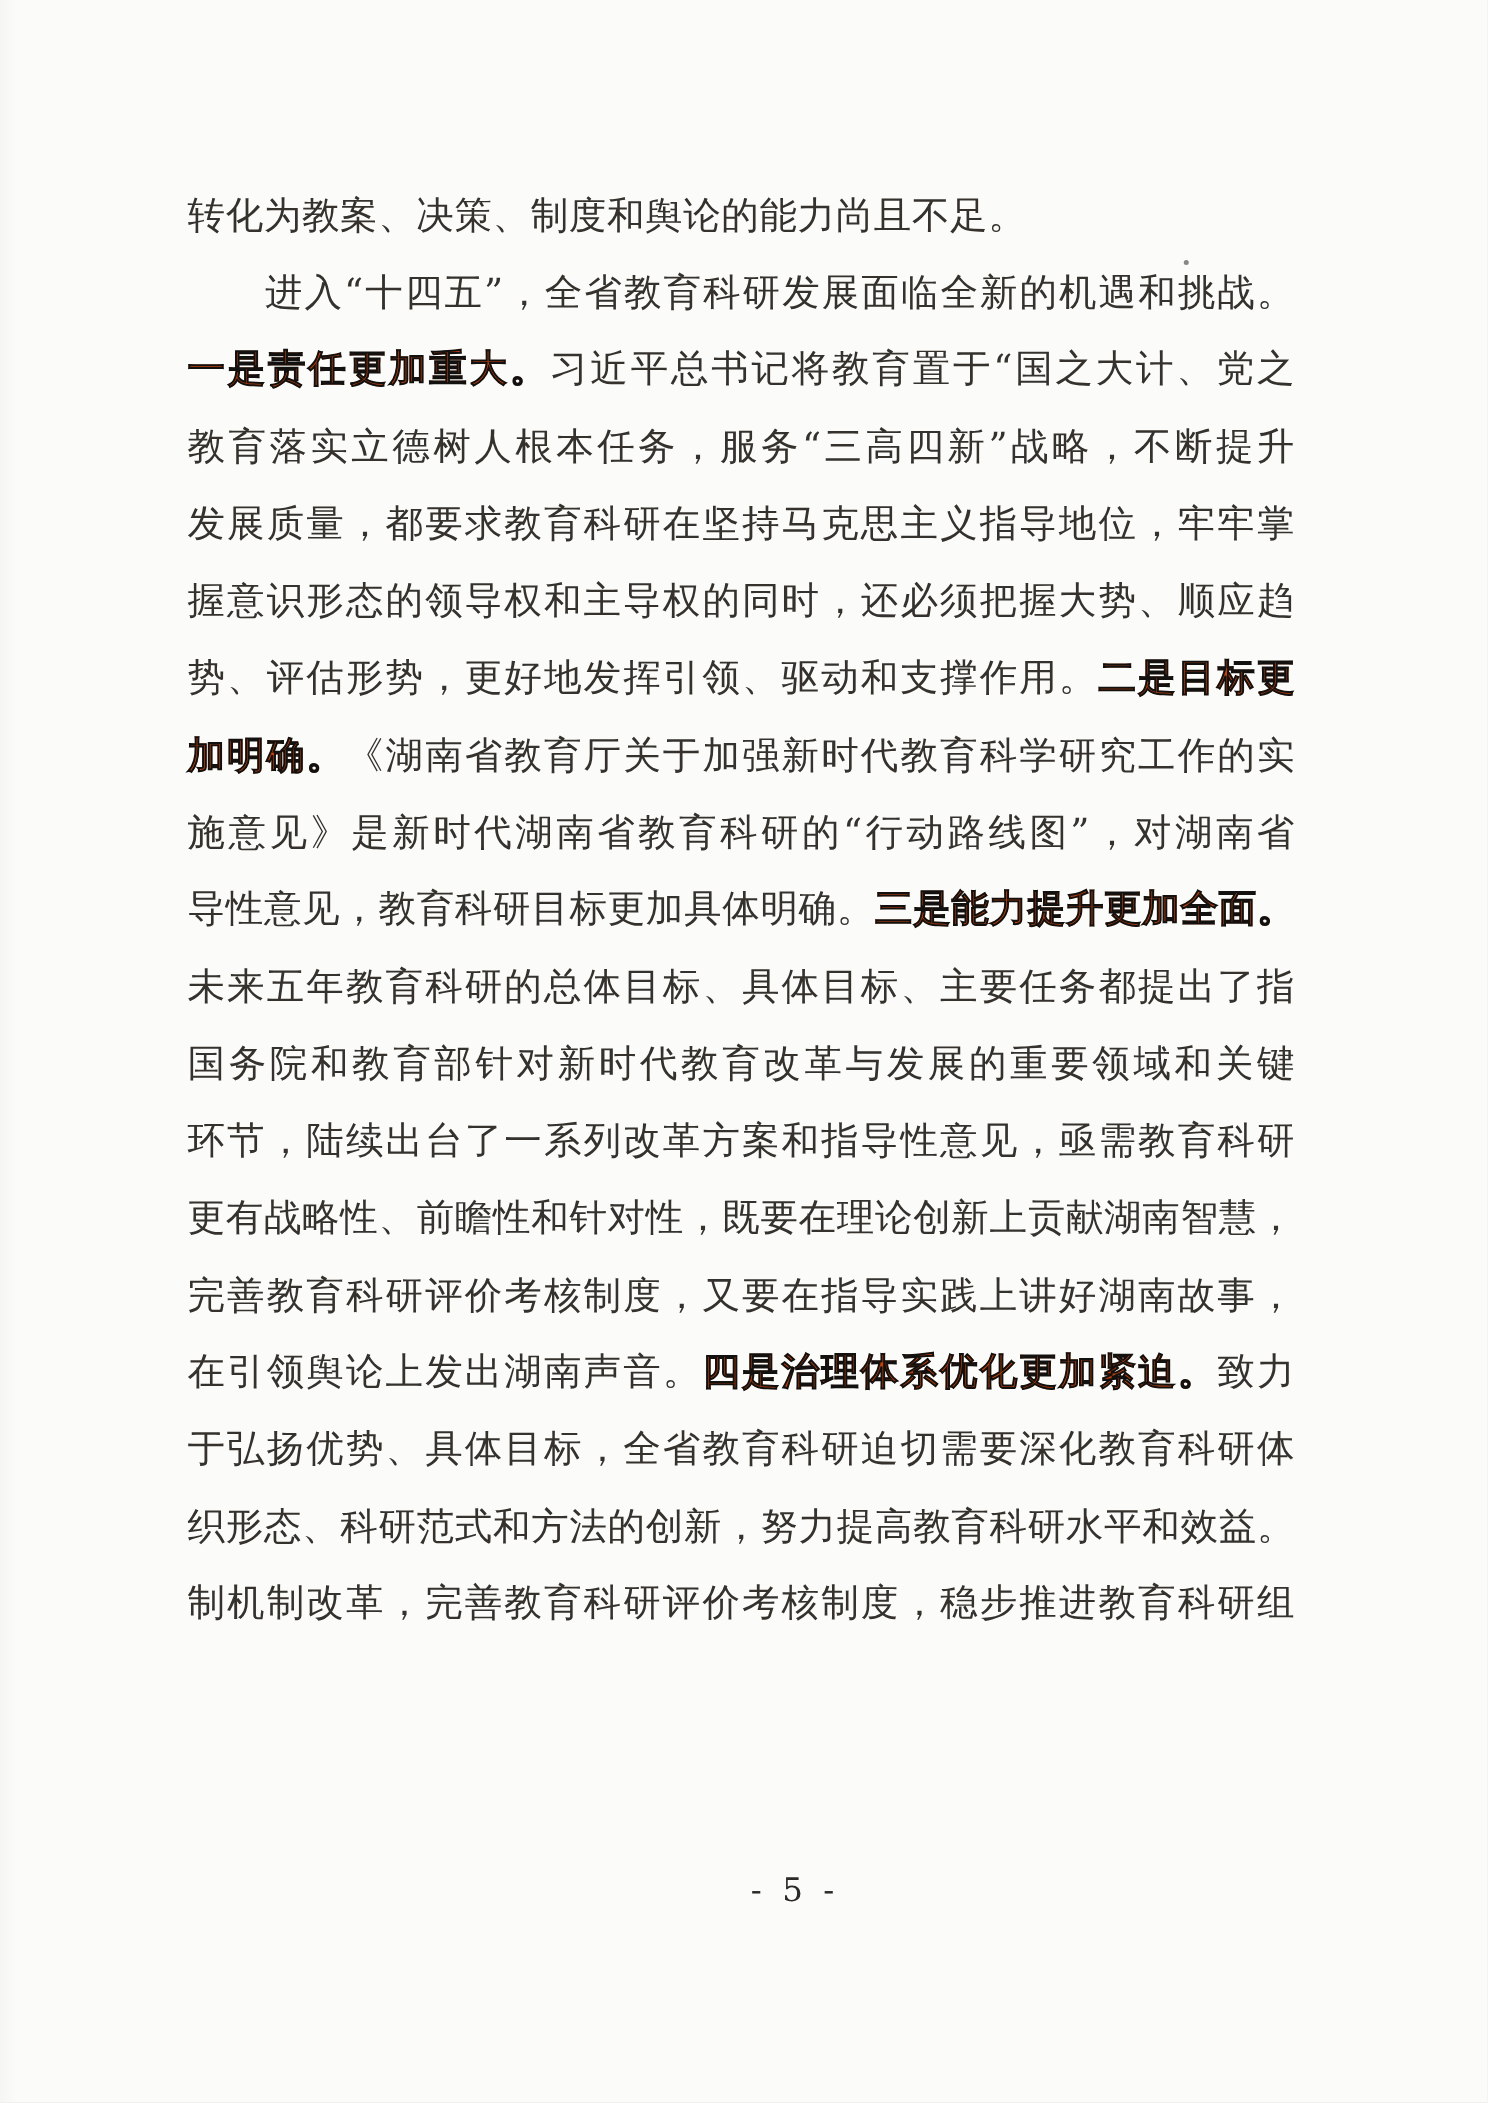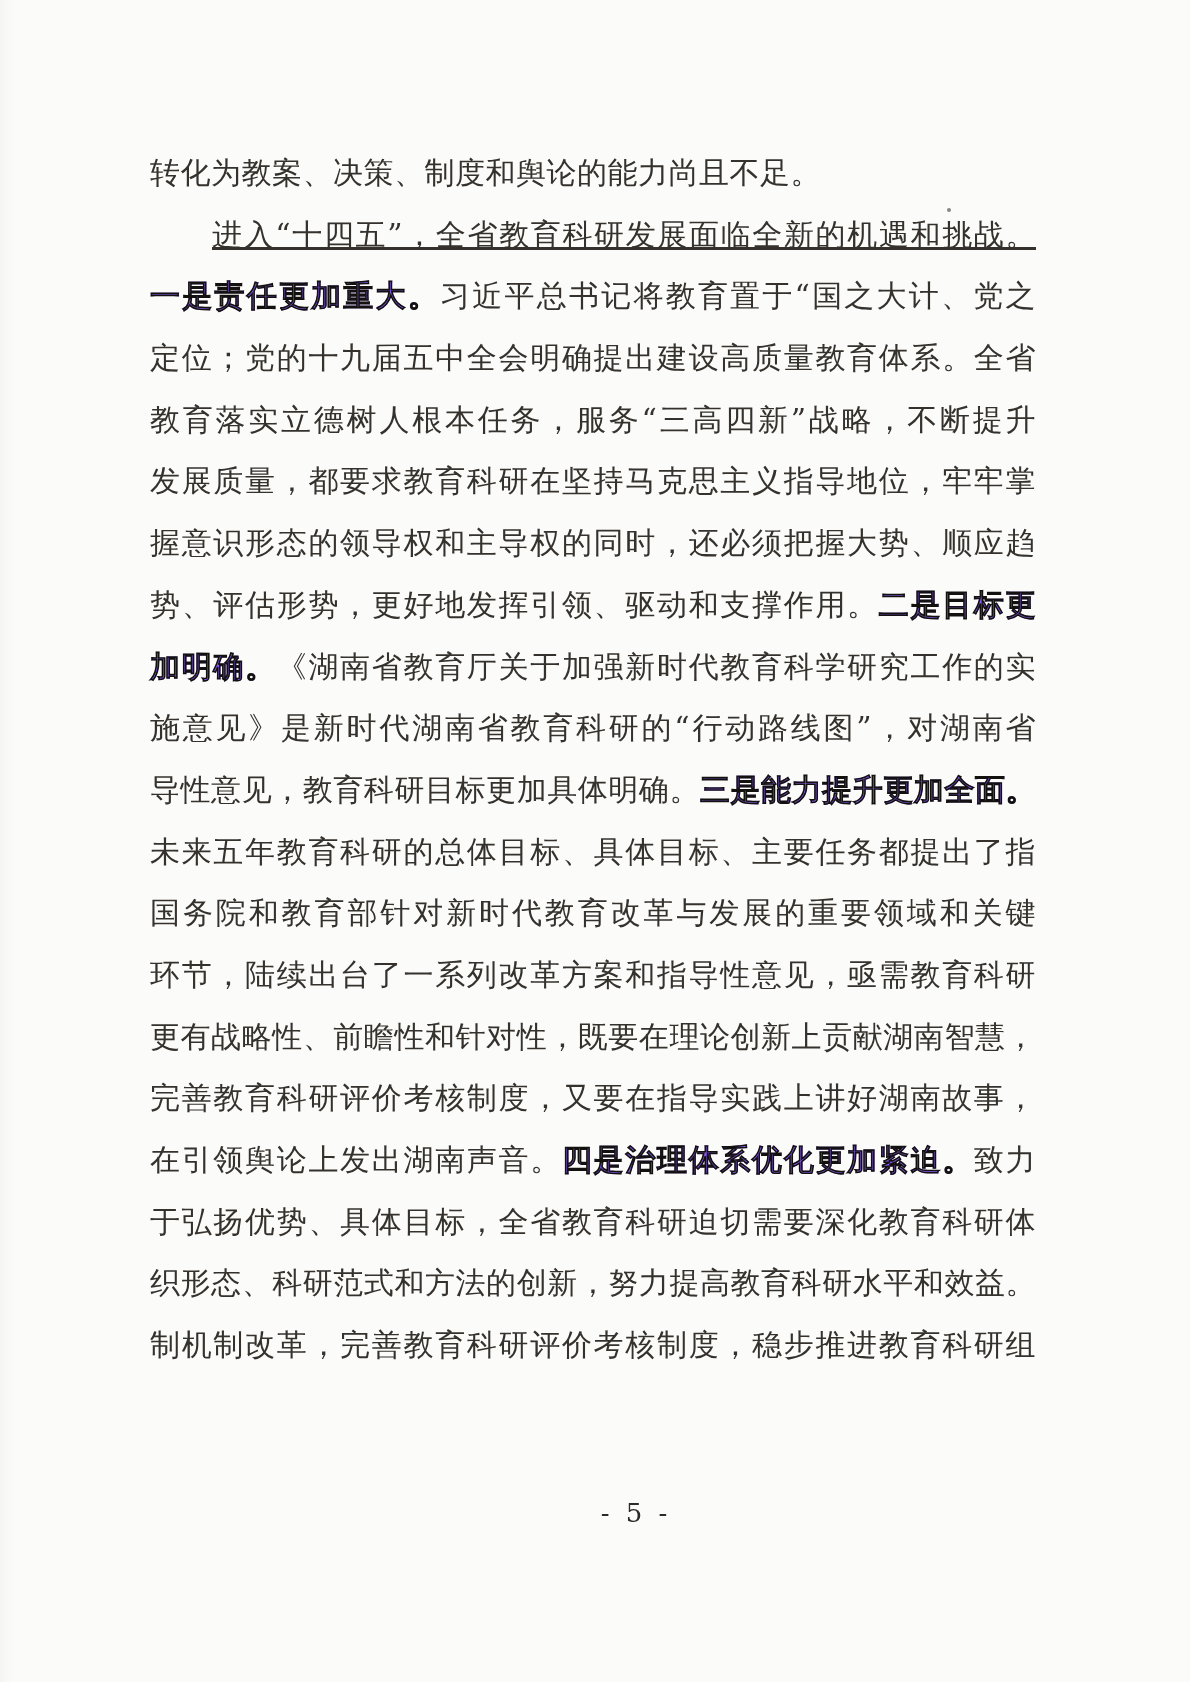--- a/index.html
+++ b/index.html
@@ -48,25 +48,24 @@
     color: #35322e;
     text-align: justify;
     letter-spacing: 0.5px;
     white-space: normal;
   }
   .line.fill {
     text-align-last: justify;
   }
   .line.indent {
     text-indent: 62px;
-    text-decoration: underline;
   }
   .seg.bold {
     font-weight: 700;
-    color: #8b5cf6;
+    color: #c2410c;
     -webkit-text-stroke: 0.6px #13110f;
   }
   .page-number {
     position: absolute;
     top: 1498px;
     left: 0;
     width: 100%;
     padding-left: 34px;
     box-sizing: border-box;
     text-align: center;
@@ -79,21 +78,20 @@
 <body>
 
 <div class="page">
   <div class="scan-texture"></div>
   <div class="scan-dot"></div>
 
   <main class="body-text">
       <div class="line"><span class="seg">转化为教案、决策、制度和舆论的能力尚且不足。</span></div>
       <div class="line fill indent"><span class="seg">进入“十四五”，全省教育科研发展面临全新的机遇和挑战。</span></div>
       <div class="line fill"><span class="seg bold">一是责任更加重大。</span><span class="seg">习近平总书记将教育置于“国之大计、党之</span></div>
-      <div class="line fill"><span class="seg">定位；党的十九届五中全会明确提出建设高质量教育体系。全省</span></div>
       <div class="line fill"><span class="seg">教育落实立德树人根本任务，服务“三高四新”战略，不断提升</span></div>
       <div class="line fill"><span class="seg">发展质量，都要求教育科研在坚持马克思主义指导地位，牢牢掌</span></div>
       <div class="line fill"><span class="seg">握意识形态的领导权和主导权的同时，还必须把握大势、顺应趋</span></div>
       <div class="line fill"><span class="seg">势、评估形势，更好地发挥引领、驱动和支撑作用。</span><span class="seg bold">二是目标更</span></div>
       <div class="line fill"><span class="seg bold">加明确。</span><span class="seg">《湖南省教育厅关于加强新时代教育科学研究工作的实</span></div>
       <div class="line fill"><span class="seg">施意见》是新时代湖南省教育科研的“行动路线图”，对湖南省</span></div>
       <div class="line fill"><span class="seg">导性意见，教育科研目标更加具体明确。</span><span class="seg bold">三是能力提升更加全面。</span></div>
       <div class="line fill"><span class="seg">未来五年教育科研的总体目标、具体目标、主要任务都提出了指</span></div>
       <div class="line fill"><span class="seg">国务院和教育部针对新时代教育改革与发展的重要领域和关键</span></div>
       <div class="line fill"><span class="seg">环节，陆续出台了一系列改革方案和指导性意见，亟需教育科研</span></div>

